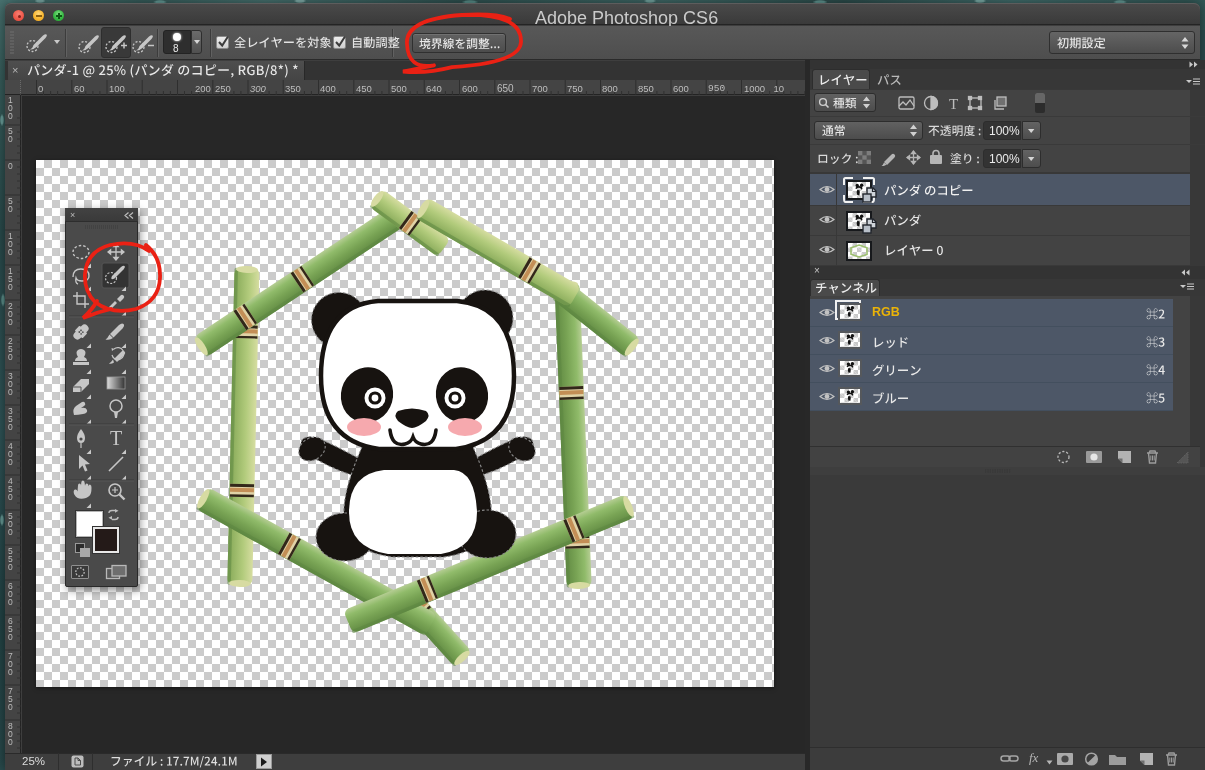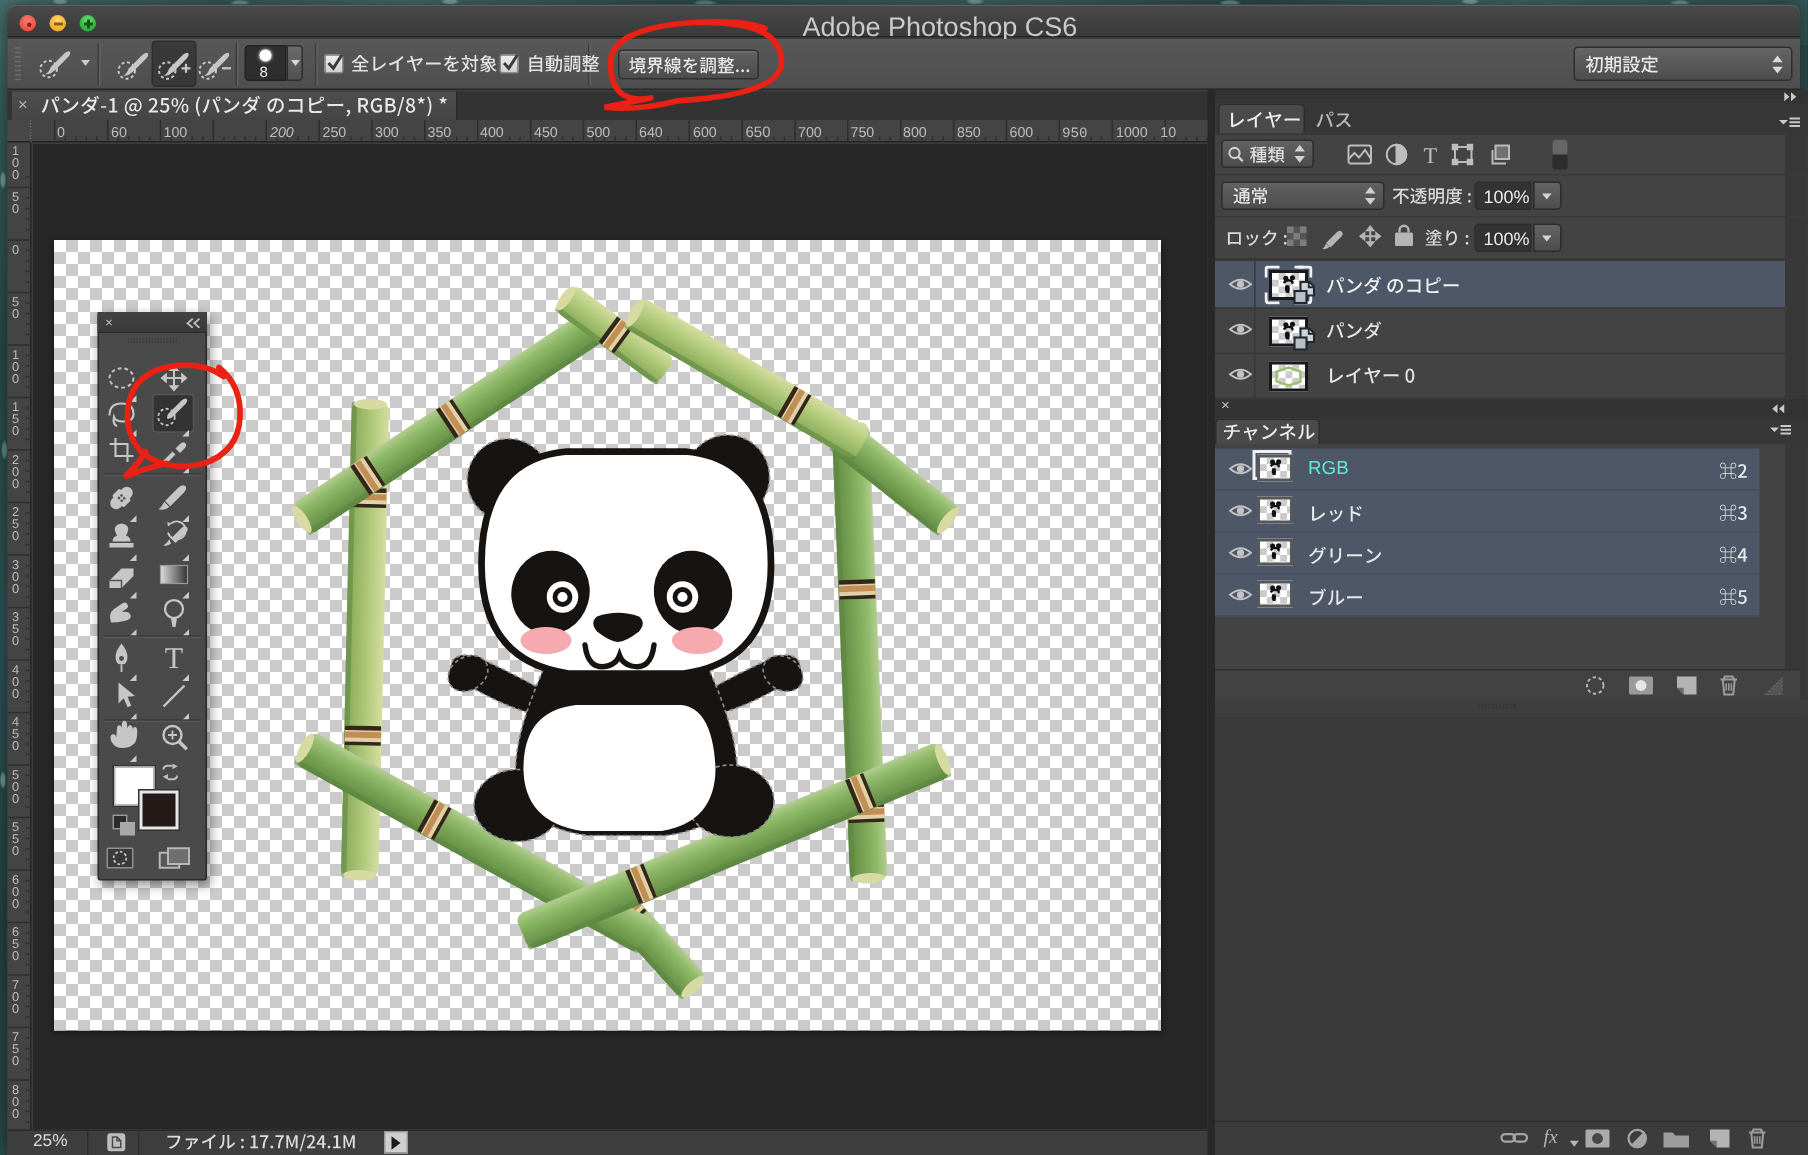--- a/index.html
+++ b/index.html
@@ -203,23 +203,23 @@
       <path d="M776.8 0V15" stroke="#2e2e2e" stroke-width="1"></path>
       <path d="M783.8 11V15" stroke="#303030" stroke-width="1"></path>
       <path d="M790.8 11V15" stroke="#303030" stroke-width="1"></path>
       <path d="M797.9 11V15" stroke="#303030" stroke-width="1"></path>
       <path d="M804.9 11V15" stroke="#303030" stroke-width="1"></path>
     </svg>
 <div class="txt" style="left:38px;top:82.5px;font-size:9.5px;color:#bdbdbd;">0</div>
     <div class="txt" style="left:74px;top:82.5px;font-size:9.5px;color:#bdbdbd;">60</div>
     <div class="txt" style="left:109px;top:82.5px;font-size:9.5px;color:#bdbdbd;">100</div>
     <div class="txt" style="left:144px;top:100px;font-size:9.5px;color:#bdbdbd;">150</div>
-    <div class="txt" style="left:180px;top:82.5px;font-size:9.5px;color:#bdbdbd;font-style:italic;">200</div>
+    <div class="txt" style="left:195px;top:82.5px;font-size:9.5px;color:#bdbdbd;">200</div>
     <div class="txt" style="left:215px;top:82.5px;font-size:9.5px;color:#bdbdbd;">250</div>
-    <div class="txt" style="left:250px;top:82.5px;font-size:9.5px;color:#bdbdbd;">300</div>
+    <div class="txt" style="left:250px;top:82.5px;font-size:9.5px;color:#bdbdbd;font-style:italic;">300</div>
     <div class="txt" style="left:285px;top:82.5px;font-size:9.5px;color:#bdbdbd;">350</div>
     <div class="txt" style="left:320px;top:82.5px;font-size:9.5px;color:#bdbdbd;">400</div>
     <div class="txt" style="left:356px;top:82.5px;font-size:9.5px;color:#bdbdbd;">450</div>
     <div class="txt" style="left:391px;top:82.5px;font-size:9.5px;color:#bdbdbd;">500</div>
     <div class="txt" style="left:426px;top:82.5px;font-size:9.5px;color:#bdbdbd;">640</div>
     <div class="txt" style="left:462px;top:82.5px;font-size:9.5px;color:#bdbdbd;">600</div>
     <div class="txt" style="left:497px;top:82.5px;font-size:10px;color:#bdbdbd;">650</div>
     <div class="txt" style="left:532px;top:82.5px;font-size:9.5px;color:#bdbdbd;">700</div>
     <div class="txt" style="left:567px;top:82.5px;font-size:9.5px;color:#bdbdbd;">750</div>
     <div class="txt" style="left:602px;top:82.5px;font-size:9.5px;color:#bdbdbd;">800</div>
@@ -814,21 +814,21 @@
     </svg>
 <div class="abs" style="left:838px;top:387px;width:24px;height:18px;border:2px solid #55585c;background:#fff;background-image:linear-gradient(45deg,#c9c9c9 25%,transparent 25%,transparent 75%,#c9c9c9 75%),linear-gradient(45deg,#c9c9c9 25%,transparent 25%,transparent 75%,#c9c9c9 75%);background-size:9px 9px;background-position:0 0,4.5px 4.5px;"></div>
     <svg class="abs" style="left:840px;top:389px;" width="20" height="14" viewBox="0 0 20 14">
       <g fill="#111">
         <circle cx="8.4" cy="3.08" r="1.7"></circle>
         <circle cx="12.4" cy="2.8000000000000003" r="1.7"></circle>
         <path d="M7.199999999999999 5.88 Q8.4 3.64 11.200000000000001 4.48 Q13.200000000000001 5.04 12.0 6.3" fill="none" stroke="#111" stroke-width="1.6"></path>
         <path d="M8.4 7.0 Q7.199999999999999 8.68 8.4 11.479999999999999 L10.4 11.76 Q11.200000000000001 8.68 10.4 7.28Z"></path>
       </g>
     </svg>
-<div class="txt" style="left:872px;top:305px;font-size:12.5px;font-weight:normal;color:#5eead4;">RGB</div>
+<div class="txt" style="left:872px;top:305px;font-size:12.5px;font-weight:bold;color:#eab308;">RGB</div>
 
 <div class="abs" style="left:810px;top:446px;width:390px;height:21px;background:#424242;border-top:1px solid #303030;"></div>
 <svg class="abs" style="left:1056px;top:450px;" width="15" height="14">
       <circle cx="7.5" cy="7" r="5.5" fill="none" stroke="#b9b9b9" stroke-width="1.3" stroke-dasharray="2.2 1.8"></circle>
     </svg>
 <svg class="abs" style="left:1085px;top:450px;" width="18" height="14">
       <rect x="1" y="1" width="16" height="12" rx="1" fill="#9a9a9a"></rect>
       <circle cx="9" cy="7" r="3.6" fill="#e6e6e6"></circle>
     </svg>
 <svg class="abs" style="left:1117px;top:450px;" width="16" height="14">

